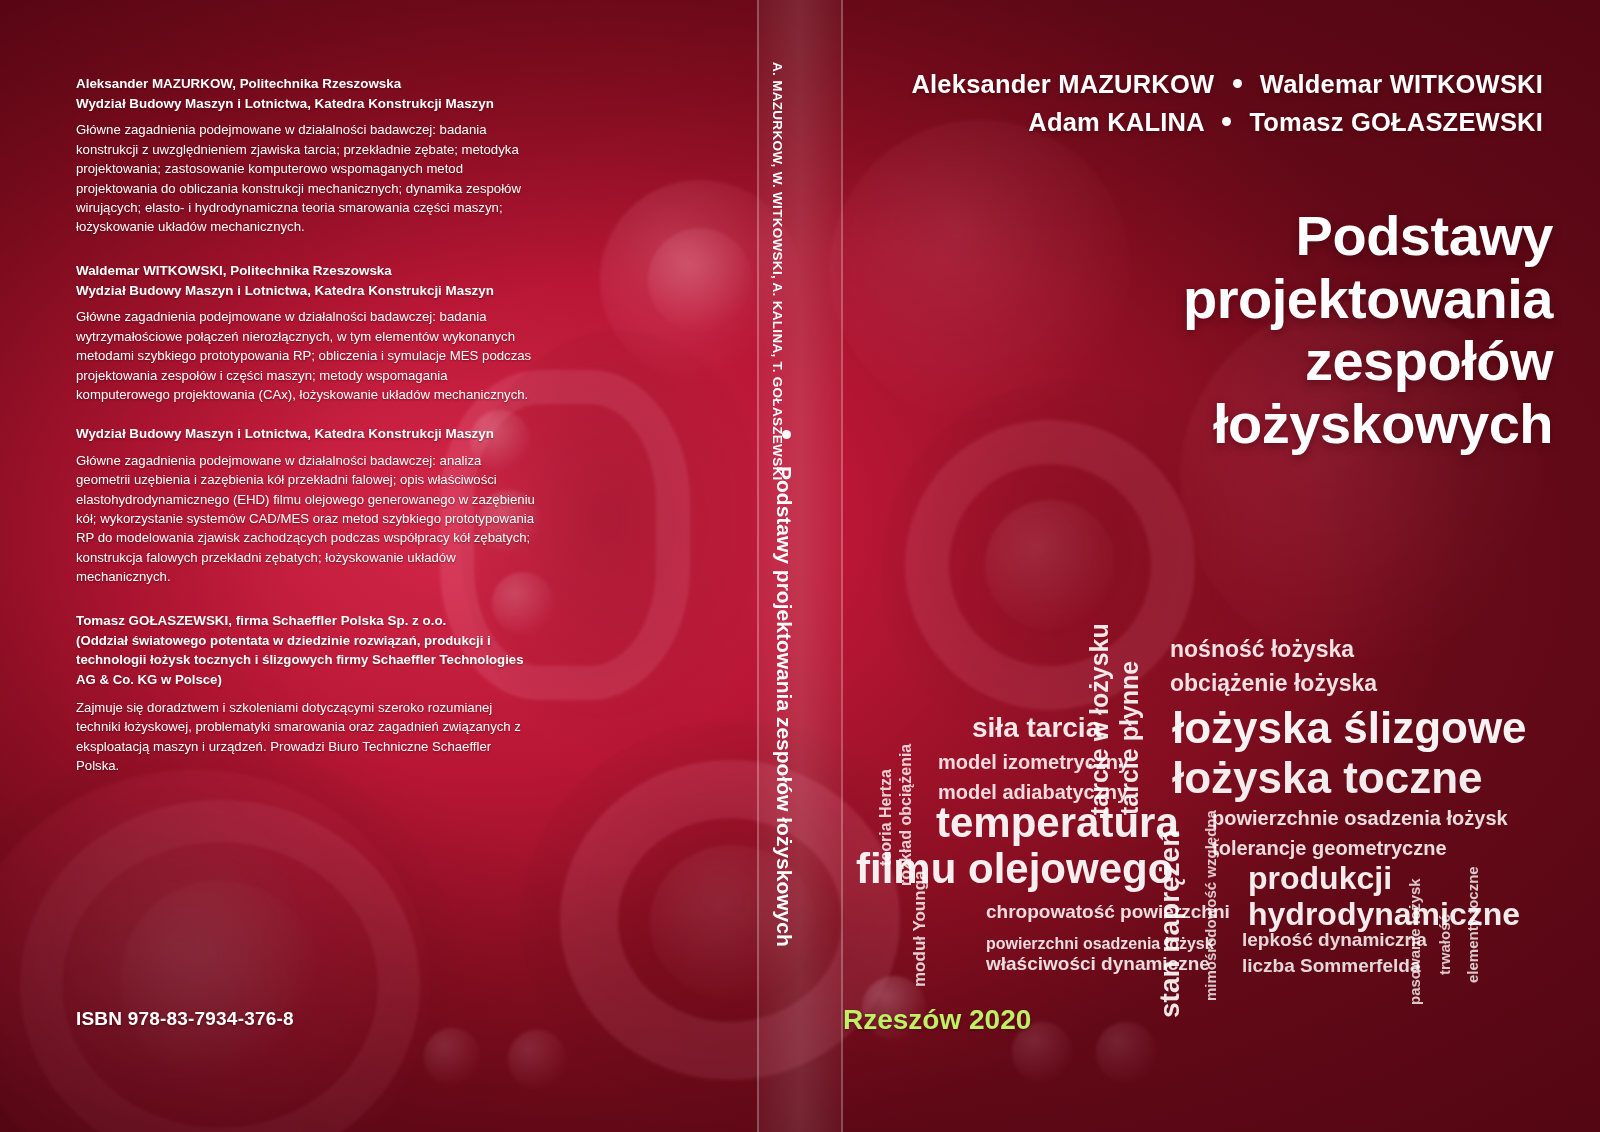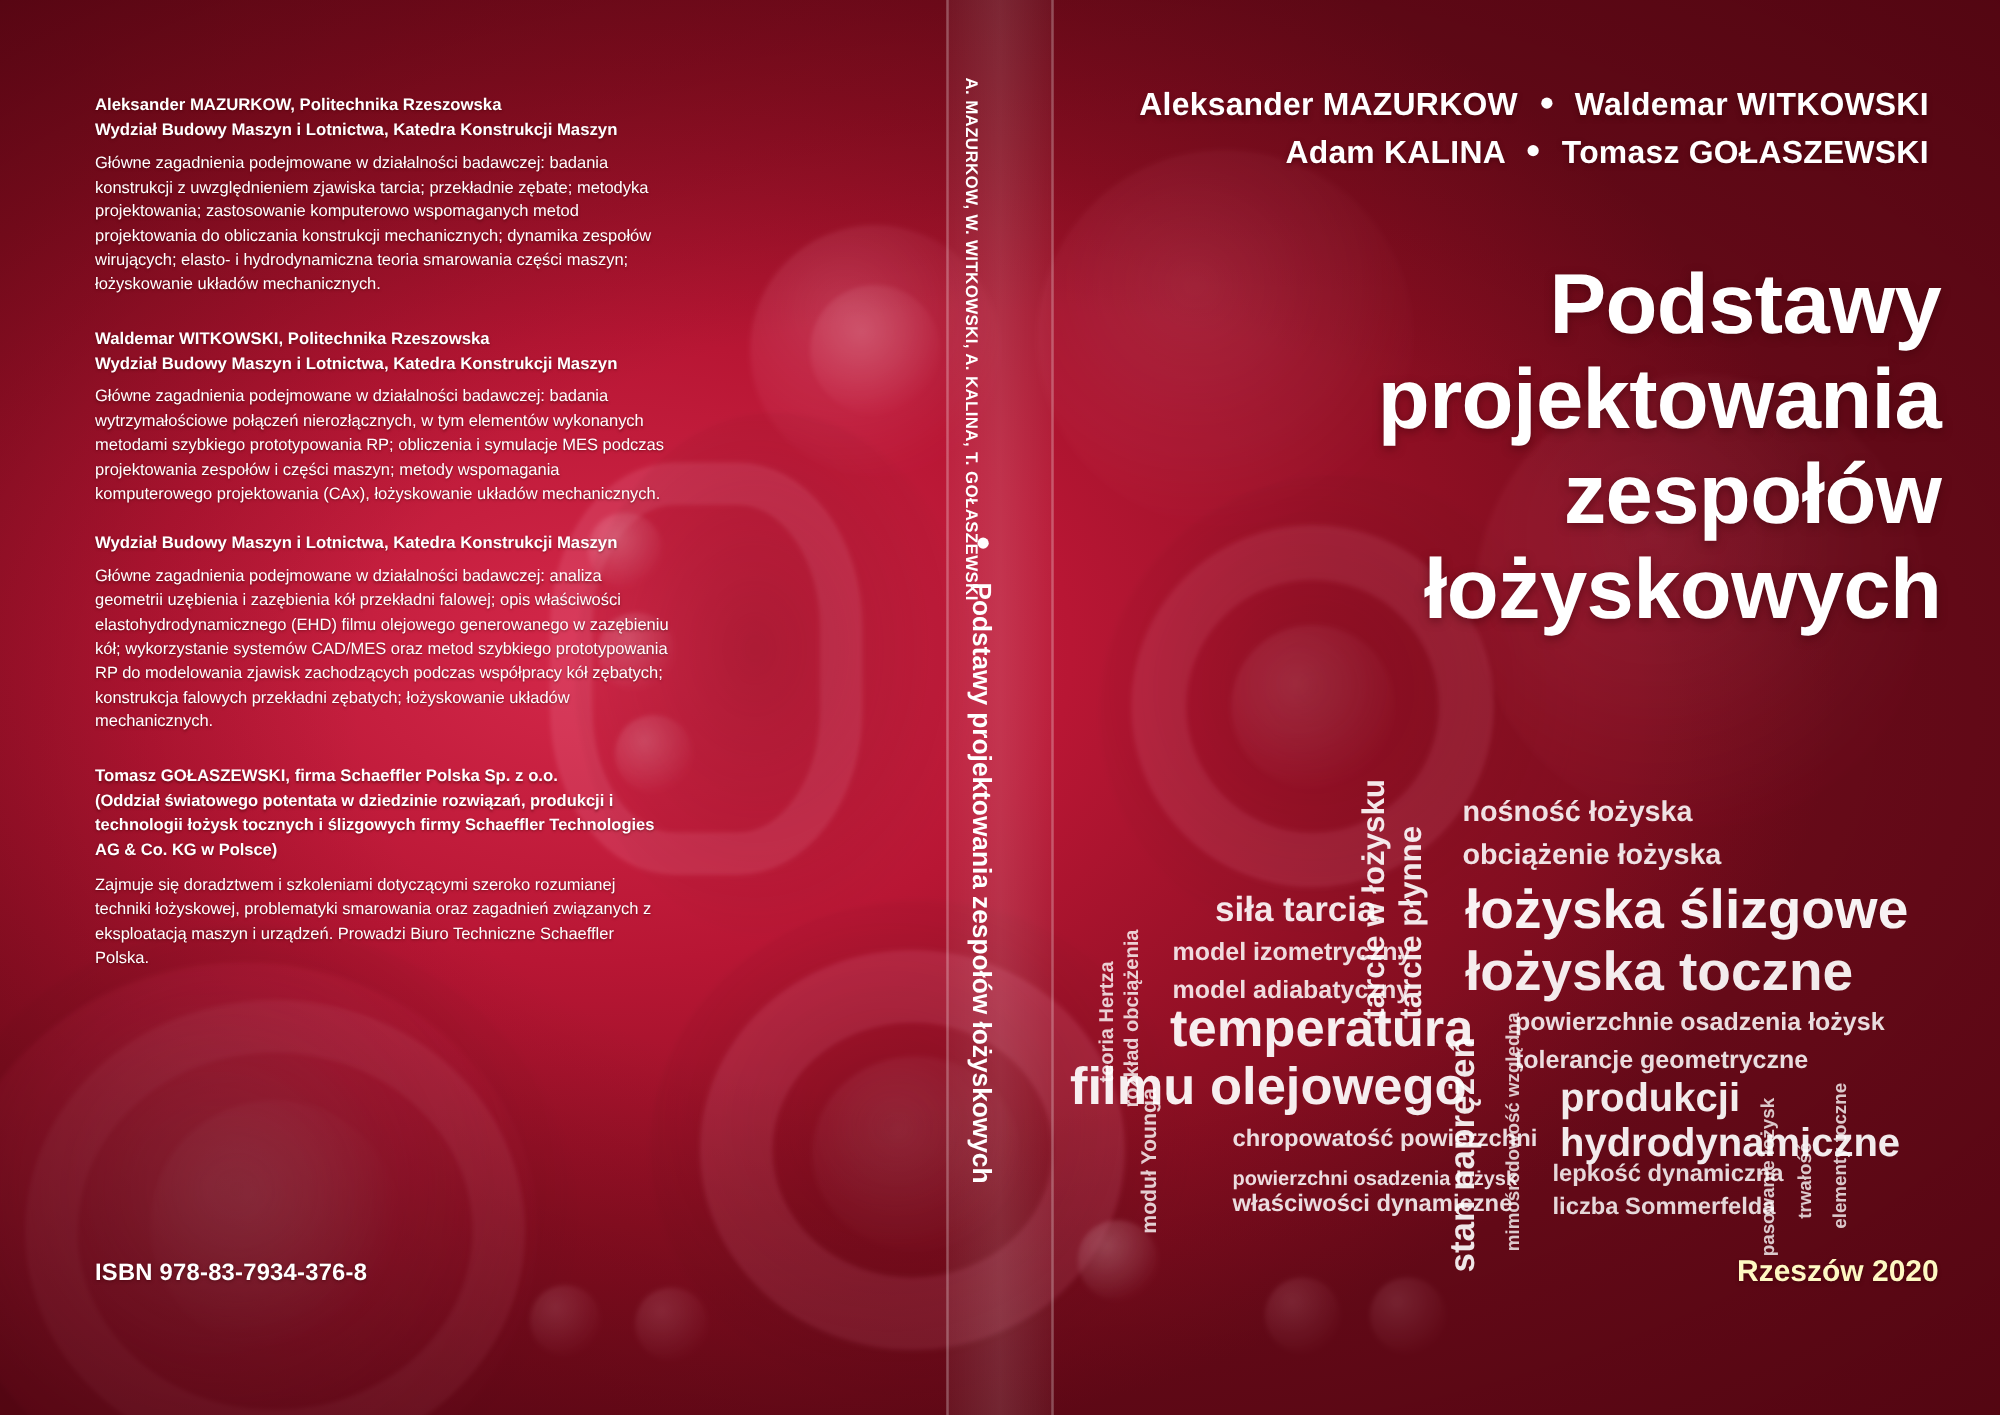--- a/index.html
+++ b/index.html
@@ -187,33 +187,32 @@
     margin: 0 11px 5px 11px;
   }
   .title-front {
     position: absolute;
     left: 0;
     top: 205px;
     width: 710px;
     text-align: right;
     color: #ffffff;
     font-weight: bold;
-    font-size: 68px;
+    font-size: 56px;
     line-height: 1.12;
     letter-spacing: -0.5px;
     text-shadow: 0 3px 8px rgba(60,0,10,0.5);
   }
   .place-year {
     position: absolute;
     left: 0;
     top: 1004px;
     width: 708px;
-    text-align: right;
-    color: #fef9c3;
-    font-size: 24px;
+    color: #bef264;
+    font-size: 28px;
     font-weight: bold;
     text-shadow: 0 1px 3px rgba(60,0,10,0.6);
   }
 
   
   .cloud {
     position: absolute;
     left: 850px;
     top: 630px;
     width: 745px;

